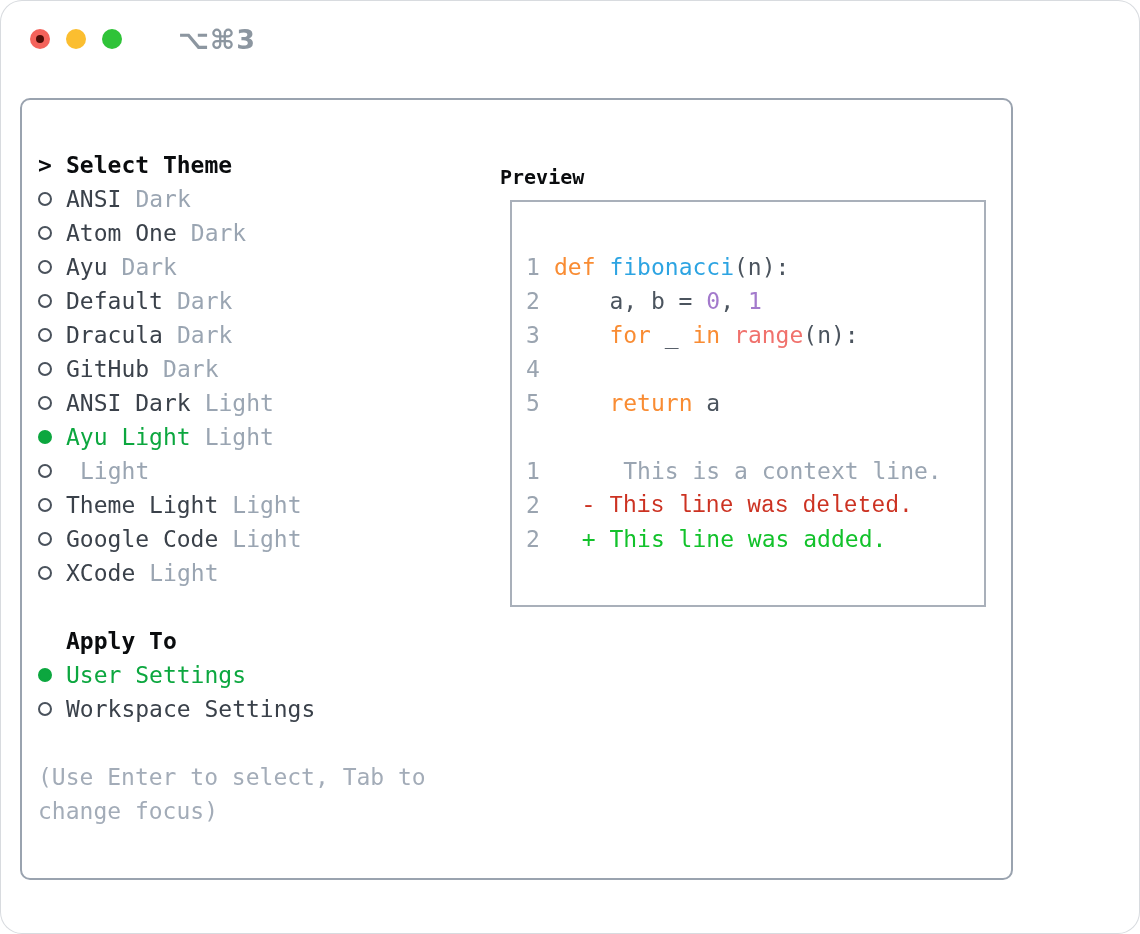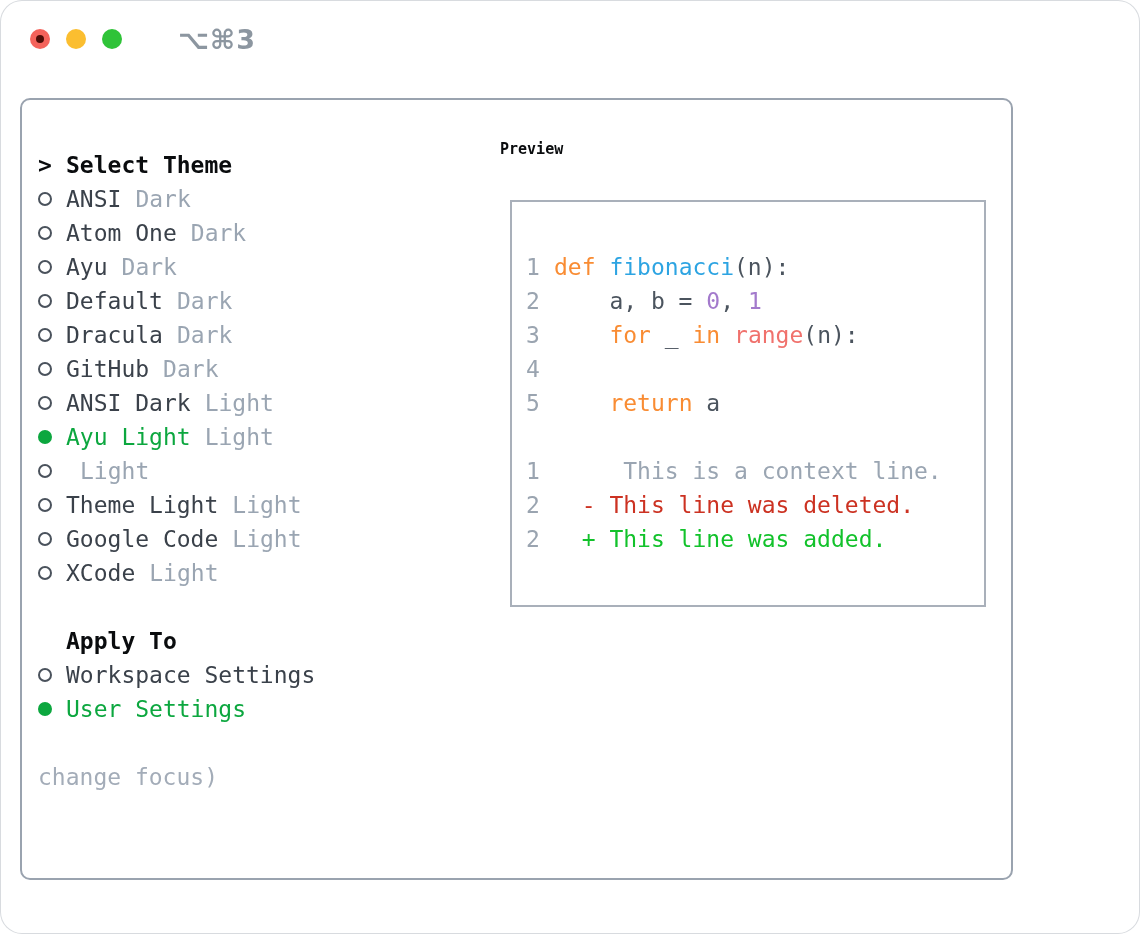--- a/index.html
+++ b/index.html
@@ -51,41 +51,41 @@
   }
   .option.selected .circle { background: var(--green, #0CA73F); border-color: var(--green, #0CA73F); }
   .option.selected .label  { color: var(--green, #0CA73F); }
   .panel-title { font-weight: bold; color: #0a0c0e; }
   .label { color: #3a414a; }
   .variant { color: #9aa5b2; margin-left: 14px; }
   .blank-row { height: 34px; }
   .hint { height: 34px; display: flex; align-items: center; color: #a3acb8; font-size: 23px; white-space: pre; }
   
   .preview-title {
-    position: absolute; left: 478px; top: 32px; height: 34px;
+    position: absolute; left: 478px; top: 60px; height: 34px;
     display: flex; align-items: center;
-    font-size: 15px; font-weight: bold; color: #0a0c0e;
+    font-size: 20px; font-weight: bold; color: #0a0c0e;
   }
   .preview-box {
     position: absolute; left: 488px; top: 100px;
     width: 476px; height: 407px;
     border: 2px solid #a9b0ba; background: #ffffff;
     padding: 48px 0 0 14px;
     overflow: hidden;
   }
   .cline { display: flex; align-items: center; height: 34px; font-size: 23px; white-space: pre; }
   .lnum { width: 14px; flex: none; color: #9aa4b0; }
   .lcontent { margin-left: 14px; }
   .tok-plain   { color: var(--code,   #4B545E); }
   .tok-keyword { color: var(--kw,     #F98C33); }
   .tok-function{ color: var(--fn,     #2DA4E2); }
   .tok-number  { color: var(--num,    #A37ACC); }
   .tok-builtin { color: var(--bi,     #F0716C); }
   .tok-context { color: var(--muted,  #9AA5B2); }
-  .tok-deleted { color: var(--deleted,#CC3222); }
+  .tok-deleted { color: var(--deleted,#CC3222); font-family: Liberation Mono, monospace; }
   .tok-added   { color: var(--added,  #12C22B); }
 </style>
 </head>
 <body>
 
 <div class="window">
 
   <div class="titlebar">
     <span class="dot red"></span>
     <span class="dot yellow"></span>
@@ -160,32 +160,33 @@
     <span class="label">XCode</span>
     <span class="variant">Light</span>
   </div>
         </div>
       <div class="blank-row"></div>
       <div class="row">
         <span class="marker"></span>
         <span class="panel-title">Apply To</span>
       </div>
       <div id="apply-items">
+          <div class="row option selected">
+    <span class="marker"><span class="circle"></span></span>
+    <span class="label">User Settings</span>
+    
+  </div>
           <div class="row option">
     <span class="marker"><span class="circle"></span></span>
     <span class="label">Workspace Settings</span>
     
   </div>
-          <div class="row option selected">
-    <span class="marker"><span class="circle"></span></span>
-    <span class="label">User Settings</span>
-    
-  </div>
         </div>
       <div class="blank-row"></div>
+      <div class="hint">(Use Enter to select, Tab to</div>
       <div class="hint">change focus)</div>
     </div>
 
     <div class="preview-title">Preview</div>
 
     <div class="preview-box">
       <div id="code-lines">
           <div class="cline">
     <span class="lnum">1</span>
     <span class="lcontent"><span class="tok-keyword">def </span><span class="tok-function">fibonacci</span><span class="tok-plain">(n):</span></span>

